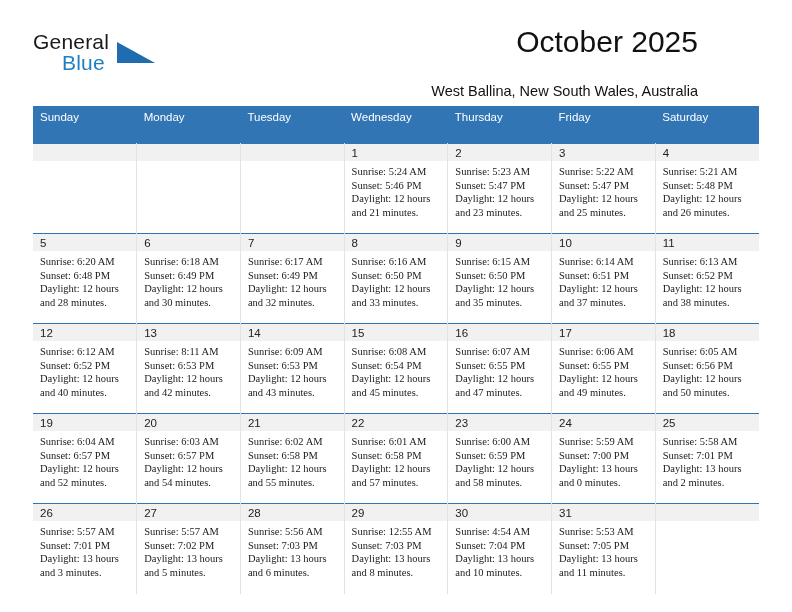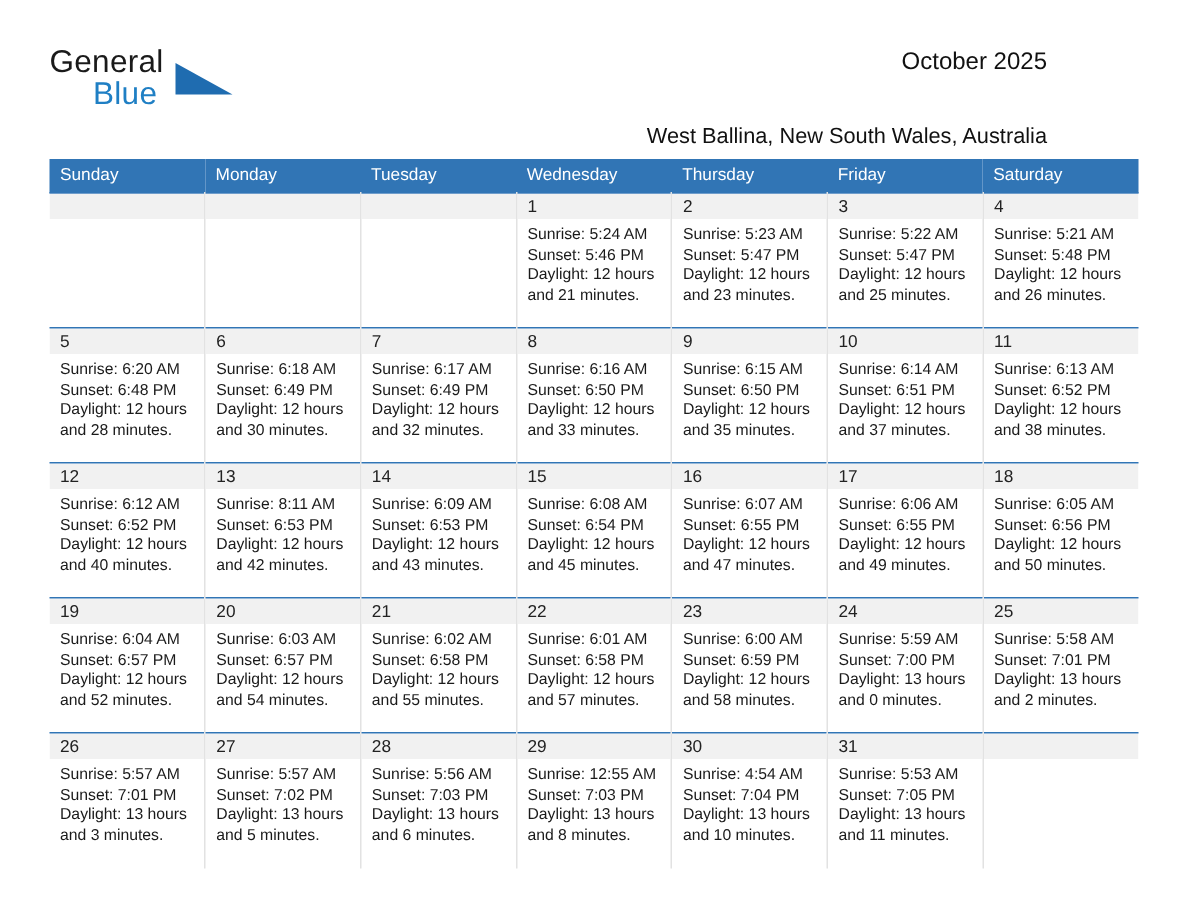--- a/index.html
+++ b/index.html
@@ -66,21 +66,21 @@
     border-top: 21px solid transparent;
   }
 
   .title-block {
     position: absolute;
     right: 0;
     top: 0;
     text-align: right;
   }
   .cal-title {
-    font-size: 16px;
+    font-size: 30px;
     color: #111111;
     line-height: 32px;
     white-space: nowrap;
   }
   .cal-subtitle {
     font-size: 14.5px;
     color: #111111;
     line-height: 22px;
     margin-top: 22px;
     white-space: nowrap;
@@ -95,21 +95,21 @@
     border-collapse: collapse;
     table-layout: fixed;
   }
 
   .calendar th {
     background: #3175b5;
     color: #ffffff;
     font-size: 11.5px;
     font-weight: normal;
     text-align: left;
-    padding: 5px 0 5px 7px;
+    padding: 5px 0 20px 7px;
     height: 17px;
     border: none;
     box-sizing: border-box;
   }
 
   .calendar td {
     width: 103.71px;
     height: 90px;
     vertical-align: top;
     padding: 0;
@@ -129,20 +129,21 @@
     font-size: 11.5px;
     color: #222222;
     padding: 3px 0 3px 7px;
     height: 17px;
     box-sizing: border-box;
     line-height: 12px;
   }
 
   .cell-body {
     padding: 4px 5px 0 7px;
+    font-family: Liberation Serif, serif;
   }
   .cell-body div {
     font-size: 10.5px;
     line-height: 13.6px;
     color: #1a1a1a;
     white-space: nowrap;
   }
   .cell-body .daylight-line {
     white-space: normal;
   }

